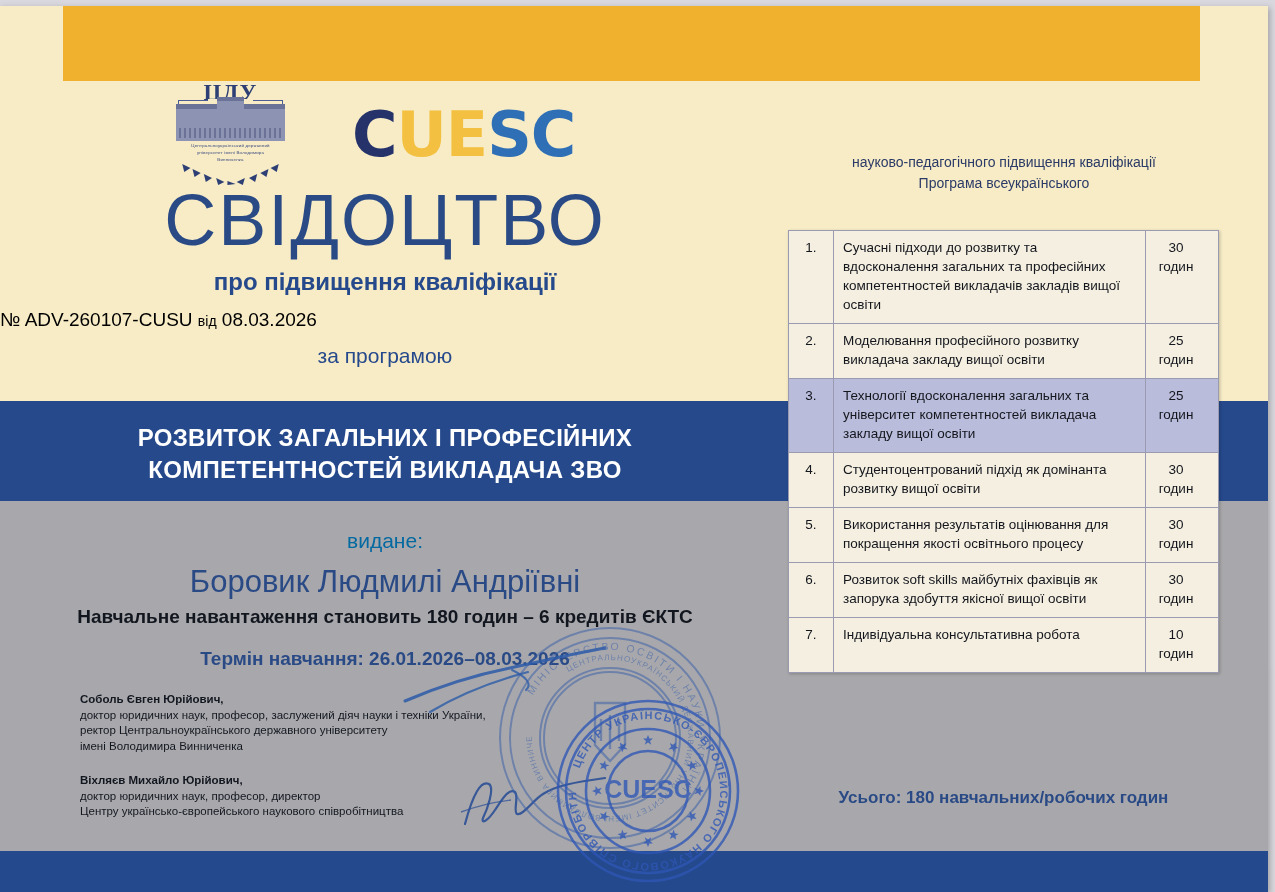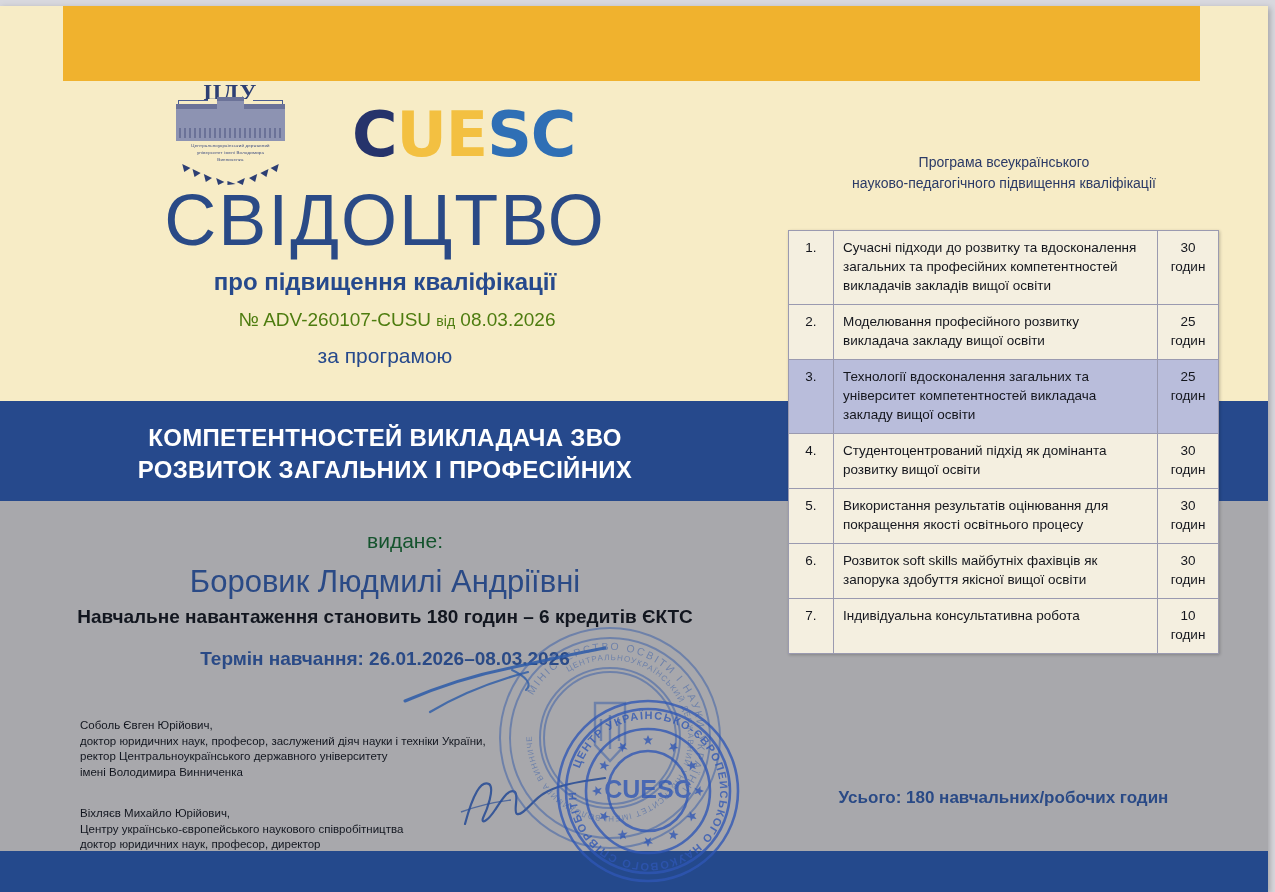--- a/index.html
+++ b/index.html
@@ -96,60 +96,60 @@
     color:#2a4a86;
     font-family:"Liberation Sans", sans-serif;
     font-weight:400;
     width:770px;
   }
   .subtitle{
     position:absolute;left:0;top:262px;width:770px;text-align:center;
     font-size:24px;font-weight:700;color:#26498c;
   }
   .docnum{
-    position:absolute;left:12px;top:303px;width:770px;text-align:center;
-    font-size:19px;color:#4d7c0f;
+    position:absolute;left:0;top:303px;width:770px;text-align:left;
+    font-size:19px;color:#000000;
   }
   .docnum .sm{font-size:14px;}
   .zaprog{
     position:absolute;left:0;top:338px;width:770px;text-align:center;
     font-size:21px;font-weight:400;color:#26498c;
   }
 
   
   .prog-title{
     position:absolute;left:0;top:416px;width:770px;text-align:center;
     color:#ffffff;font-size:24px;font-weight:700;line-height:32px;
     letter-spacing:.3px;
   }
 
   
   .vydane{
     position:absolute;left:0;top:523px;width:770px;text-align:center;
-    font-size:21px;color:#14532d;margin-left:20px;
+    font-size:21px;color:#0369a1;
   }
   .recipient{
     position:absolute;left:0;top:558px;width:770px;text-align:center;
     font-size:31px;color:#2a4a86;
   }
   .load{
     position:absolute;left:0;top:600px;width:770px;text-align:center;
     font-size:19px;color:#12161f;font-weight:600;
   }
   .term{
     position:absolute;left:0;top:642px;width:770px;text-align:center;
     font-size:19px;color:#2a4a86;font-weight:600;
   }
 
   
   .sig-block{
     position:absolute;left:80px;top:686px;width:480px;
     font-size:11.5px;line-height:15.5px;color:#12161f;
   }
-  .sig-block .who{font-weight:400;margin-top:26px;}
+  .sig-block .who{font-weight:700;}
   .sig-block .grp2{margin-top:19px;}
 
   
   .seal{position:absolute;}
   .seal svg{display:block;}
 
   
   .sign{position:absolute;}
   .sign svg{display:block;}
 
@@ -168,21 +168,21 @@
     border:1px solid #9a9ab0;
     vertical-align:top;
     padding:7px 9px 9px 9px;
     font-size:13.5px;line-height:19px;color:#14161d;
     background:#f4efe0;
   }
   .prog-table td.num{
     width:44px;text-align:center;padding-left:0;padding-right:0;
   }
   .prog-table td.hrs{
-    width:60px;text-align:center;padding-left:0;padding-right:0;
+    width:60px;text-align:center;padding-left:0;padding-right:12px;
     line-height:19px;
   }
   .prog-table tr.hl td{background:#b9bddb;}
   .total{
     position:absolute;left:788px;top:782px;width:431px;text-align:center;
     font-size:17px;color:#2a4a86;font-weight:600;
   }
 </style>
 </head>
 <body>
@@ -225,40 +225,40 @@
     <div class="subtitle">про підвищення кваліфікації</div>
     <div class="docnum">
       <span>№</span>
       <span>ADV-260107-CUSU</span>
       <span class="sm">від</span>
       <span>08.03.2026</span>
     </div>
     <div class="zaprog">за програмою</div>
 
     <div class="prog-title">
+      <div>РОЗВИТОК ЗАГАЛЬНИХ І ПРОФЕСІЙНИХ</div>
       <div>КОМПЕТЕНТНОСТЕЙ ВИКЛАДАЧА ЗВО</div>
-      <div>РОЗВИТОК ЗАГАЛЬНИХ І ПРОФЕСІЙНИХ</div>
     </div>
 
     <div class="vydane">видане:</div>
     <div class="recipient">Боровик Людмилі Андріївні</div>
     <div class="load">Навчальне навантаження становить 180 годин – 6 кредитів ЄКТС</div>
     <div class="term">Термін навчання: 26.01.2026–08.03.2026</div>
 
     <div class="sig-block">
       <div>
         <div class="who">Соболь Євген Юрійович,</div>
         <div>доктор юридичних наук, професор, заслужений діяч науки і техніки України,</div>
         <div>ректор Центральноукраїнського державного університету</div>
         <div>імені Володимира Винниченка</div>
       </div>
       <div class="grp2">
         <div class="who">Віхляєв Михайло Юрійович,</div>
+        <div>доктор юридичних наук, професор, директор</div>
         <div>Центру українсько-європейського наукового співробітництва</div>
-        <div>доктор юридичних наук, професор, директор</div>
       </div>
     </div>
 
     <div class="sign" style="left:400px;top:640px;width:230px;height:80px;">
       <svg viewBox="0 0 230 80">
         <path d="M5 55 C40 40 70 30 110 22 C140 16 170 8 205 2" fill="none" stroke="#2c5ba8" stroke-width="3" stroke-linecap="round" opacity=".85"></path>
         <path d="M30 66 C60 48 90 36 128 26" fill="none" stroke="#2c5ba8" stroke-width="2.2" stroke-linecap="round" opacity=".8"></path>
         <path d="M112 24 C125 30 133 38 126 44" fill="none" stroke="#2c5ba8" stroke-width="2" stroke-linecap="round" opacity=".8"></path>
       </svg>
     </div>
@@ -349,22 +349,22 @@
             <g transform="rotate(330) translate(0,-51)">
                 <polygon points="0,-5 1.5,-1.5 5,-1.5 2,1 3.2,4.8 0,2.5 -3.2,4.8 -2,1 -5,-1.5 -1.5,-1.5"></polygon>
               </g>
           </g>
         </g>
         <text x="93" y="100" text-anchor="middle" font-size="25" font-weight="bold" fill="#2f57b5" font-family="'Liberation Sans',sans-serif">CUESC</text>
       </svg>
     </div>
 
     <div class="prog-heading">
+      <div>науково-педагогічного підвищення кваліфікації</div>
       <div>Програма всеукраїнського</div>
-      <div>науково-педагогічного підвищення кваліфікації</div>
     </div>
 
     <table class="prog-table">
       <tbody id="prog-tbody">
           <tr>
             <td class="num">1.</td>
             <td>Сучасні підходи до розвитку та вдосконалення загальних та професійних компетентностей викладачів закладів вищої освіти</td>
             <td class="hrs">
               <div>30</div>
               <div>годин</div>

